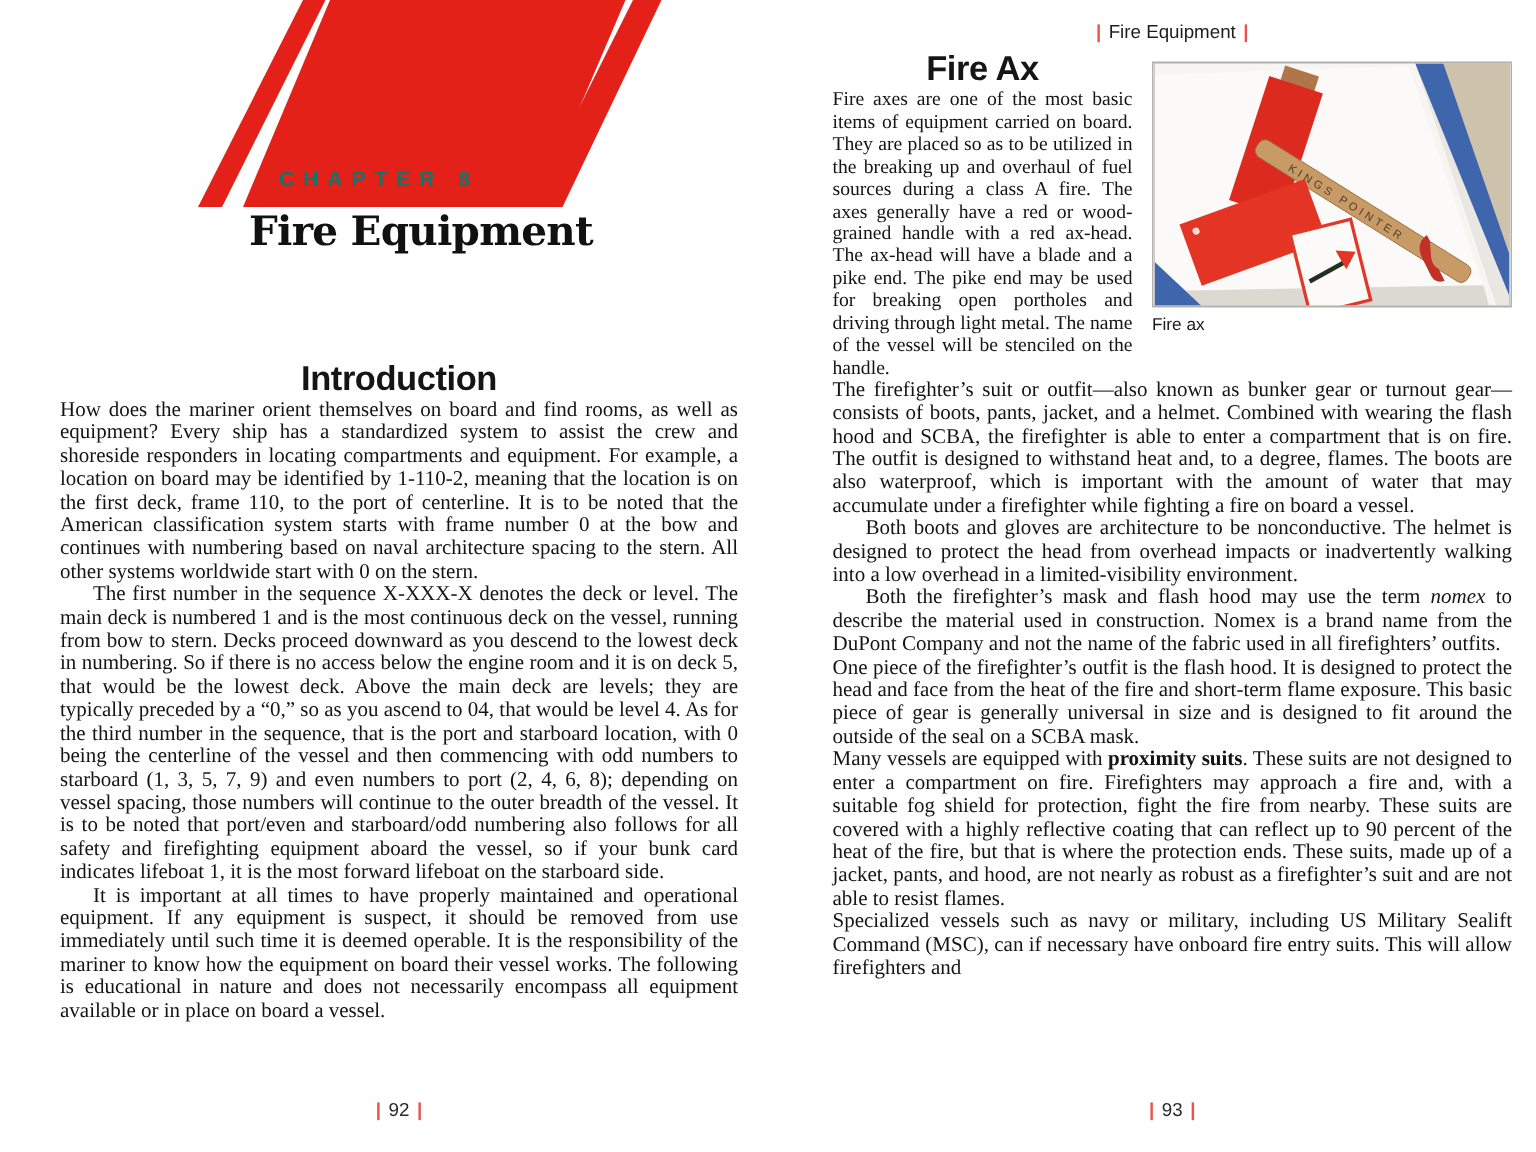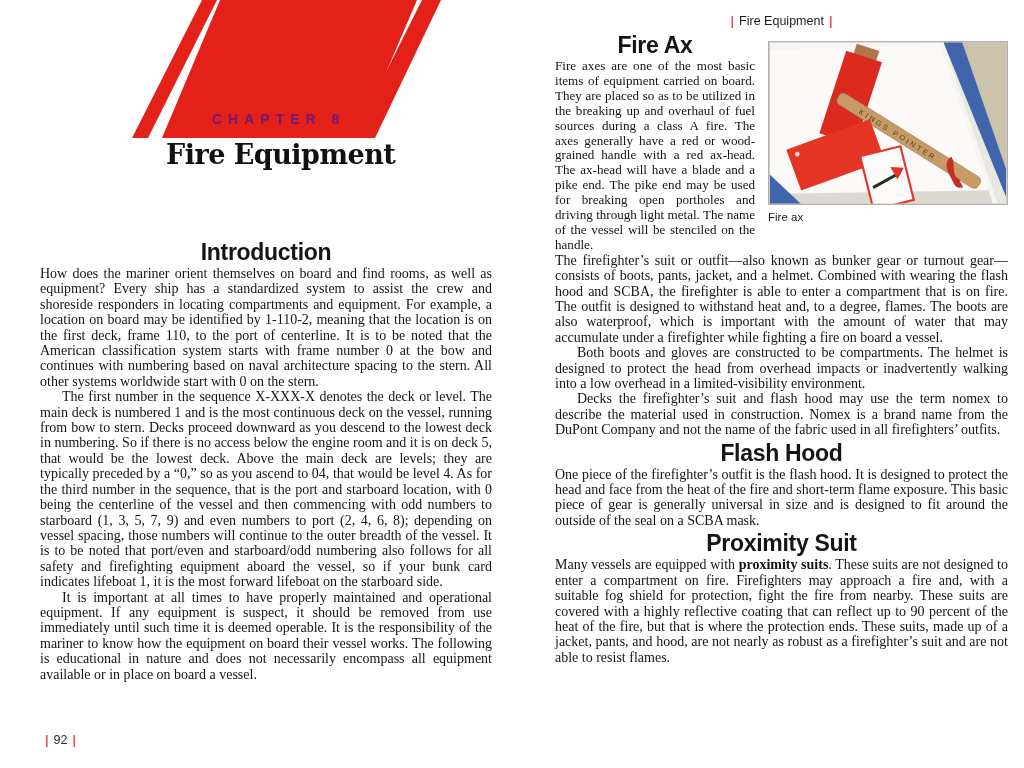--- a/index.html
+++ b/index.html
@@ -13,23 +13,23 @@
     color: #141414;
   }
   .page { position: absolute; top: 0; height: 586px; }
   #page-left  { left: 40px;  width: 452px; }
   #page-right { left: 555px; width: 453px; }
 
   
   .chapter-art { position: relative; height: 182px; }
   .chapter-art svg { position: absolute; left: 92px; top: 0; }
   .chapter-label {
-    position: absolute; left: 172px; top: 111px;
+    position: absolute; left: 146px; top: 111px;
     font: bold 14px "Liberation Sans", sans-serif;
-    letter-spacing: 6px; color: #701a75; white-space: nowrap;
+    letter-spacing: 6px; color: #0f766e; white-space: nowrap;
   }
   .chapter-title {
     position: absolute; left: 126px; top: 140px;
     font: bold 27px/30px "DejaVu Serif", "Liberation Serif", serif;
     letter-spacing: -0.5px; color: #111111; white-space: nowrap;
   }
 
   
   h2.sect {
     font: bold 23px/24px "Liberation Sans", sans-serif;
@@ -48,21 +48,21 @@
   p.fire-ax-body { font-size: 13.1px; line-height: 14.9px; }
 
   
   .running-header {
     position: absolute; top: 14px; left: 0; width: 100%;
     text-align: center;
     font: 12.5px "Liberation Sans", sans-serif; color: #1d1d1d;
   }
   .page-num {
     position: absolute; top: 733px; left: 0; width: 100%;
-    text-align: left;
+    text-align: center;
     font: 12.5px "Liberation Sans", sans-serif; color: #2a2a2a;
   }
   .pipe { color: #e9534d; font-weight: bold; padding: 0 5px; }
 
   
   figure.ax-figure { float: right; width: 240px; margin: 8px 0 2px 13px; padding:0; }
   figure.ax-figure svg { display:block; border: 1px solid #b3b1ad; }
   figcaption.ax-caption {
     font: 11.5px/14px "Liberation Sans", sans-serif;
     color: #1a1a1a; margin-top: 5px;
@@ -145,32 +145,32 @@
         </svg>
         <figcaption class="ax-caption">Fire ax</figcaption>
       </figure>
 
       <h2 class="sect">Fire Ax</h2>
       <p class="body fire-ax-body">Fire axes are one of the most basic items of equipment carried on board. They are placed so as to be utilized in the breaking up and overhaul of fuel sources during a class A fire. The axes generally have a red or wood-grained handle with a red ax-head. The ax-head will have a blade and a pike end. The pike end may be used for breaking open portholes and driving through light metal. The name of the vessel will be stenciled on the handle.</p>
     </section>
 
     <section>
       <p class="body">The firefighter’s suit or outfit—also known as bunker gear or turnout gear—consists of boots, pants, jacket, and a helmet. Combined with wearing the flash hood and SCBA, the firefighter is able to enter a compartment that is on fire. The outfit is designed to withstand heat and, to a degree, flames. The boots are also waterproof, which is important with the amount of water that may accumulate under a firefighter while fighting a fire on board a vessel.</p>
-      <p class="body indent">Both boots and gloves are constructed to be compartments. The helmet is designed to protect the head from overhead impacts or inadvertently walking into a low overhead in a limited-visibility environment.</p>
-      <p class="body indent"><span>Decks the firefighter’s suit and flash hood may use the term </span><span style="">nomex</span><span> to describe the material used in construction. Nomex is a brand name from the DuPont Company and not the name of the fabric used in all firefighters’ outfits.</span></p>
+      <p class="body indent">Both boots and gloves are architecture to be nonconductive. The helmet is designed to protect the head from overhead impacts or inadvertently walking into a low overhead in a limited-visibility environment.</p>
+      <p class="body indent"><span>Both the firefighter’s mask and flash hood may use the term </span><span style="font-style: italic;">nomex</span><span> to describe the material used in construction. Nomex is a brand name from the DuPont Company and not the name of the fabric used in all firefighters’ outfits.</span></p>
     </section>
 
     <section>
-      <h2 class="sect">Flash Hood</h2>
       <p class="body">One piece of the firefighter’s outfit is the flash hood. It is designed to protect the head and face from the heat of the fire and short-term flame exposure. This basic piece of gear is generally universal in size and is designed to fit around the outside of the seal on a SCBA mask.</p>
     </section>
 
     <section>
-      <h2 class="sect">Proximity Suit</h2>
       <p class="body"><span>Many vessels are equipped with </span><span style="font-weight: bold;">proximity suits</span><span>. These suits are not designed to enter a compartment on fire. Firefighters may approach a fire and, with a suitable fog shield for protection, fight the fire from nearby. These suits are covered with a highly reflective coating that can reflect up to 90 percent of the heat of the fire, but that is where the protection ends. These suits, made up of a jacket, pants, and hood, are not nearly as robust as a firefighter’s suit and are not able to resist flames.</span></p>
     </section>
 
     <section>
+      <p class="body">Specialized vessels such as navy or military, including US Military Sealift Command (MSC), can if necessary have onboard fire entry suits. This will allow firefighters and</p>
     </section>
 
+    <div class="page-num"><span class="pipe">|</span><span>93</span><span class="pipe">|</span></div>
   </div>
 
 </div>
 
 </body></html>

